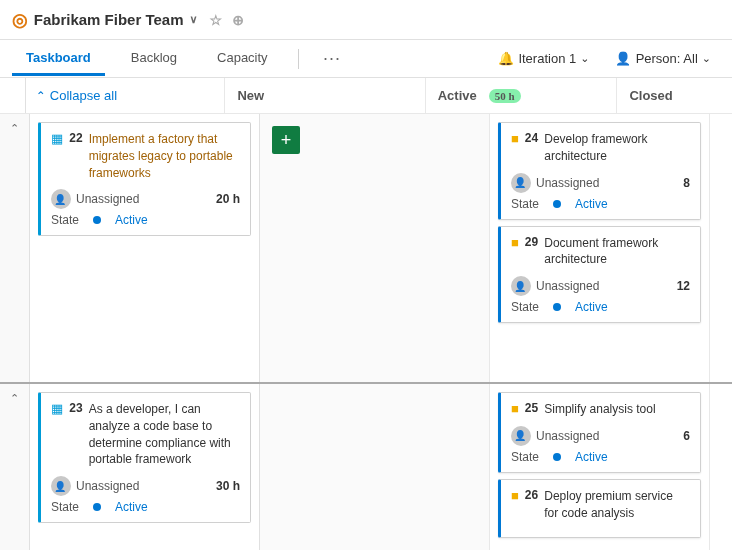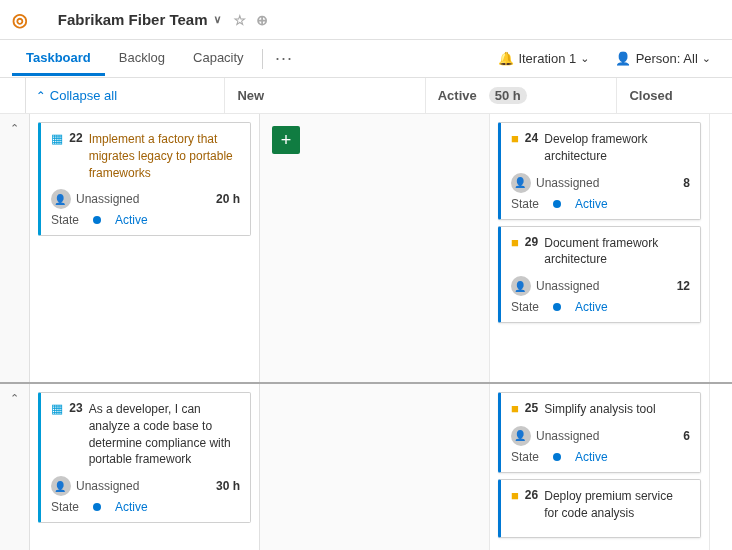--- a/index.html
+++ b/index.html
@@ -21,21 +21,21 @@
 
     
     .nav-bar {
       display: flex;
       align-items: center;
       padding: 0 12px;
       border-bottom: 1px solid #e0e0e0;
       height: 38px;
       justify-content: space-between;
     }
-    .nav-left { display: flex; align-items: center; gap: 0; }
+    .nav-left { display: flex; align-items: center; gap: 12px; }
     .nav-item {
       padding: 8px 14px;
       cursor: pointer;
       font-size: 13px;
       color: #555;
       text-decoration: none;
       border-bottom: 3px solid transparent;
     }
     .nav-item.active {
       color: #0078d4;
@@ -63,22 +63,22 @@
     .col-header {
       padding: 8px 12px;
       font-size: 13px; font-weight: 600;
       display: flex; align-items: center; gap: 6px;
     }
     .col-new { width: 230px; border-right: 1px solid #e8e8e8; }
     .col-active { width: 220px; border-right: 1px solid #e8e8e8; }
     .col-closed { width: 130px; }
 
     .col-active-badge {
-      background: #e5e5e5; border-radius: 10px;
-      padding: 1px 6px; font-size: 13px; color: #555;
+      background: #86efac; border-radius: 10px;
+      padding: 1px 6px; font-size: 11px; color: #555; font-family: Liberation Serif, serif;
     }
 
     
     .wi-card {
       background: #fff;
       border: 1px solid #d0d0d0;
       border-left: 3px solid #0078d4;
       border-radius: 2px;
       padding: 8px 10px;
       font-size: 12px;
@@ -134,21 +134,21 @@
       font-size: 12px;
       width: 100%;
     }
   </style>
 </head>
 <body>
 
 <div class="top-header">
   <div class="team-name">
     <span class="icon" style="font-size:18px; color:#e07a10;">◎</span>
-    <span style="font-size:15px; font-weight:600;margin-left:24px;">Fabrikam Fiber Team</span>
+    <span style="font-size:15px; font-weight:600;">Fabrikam Fiber Team</span>
     <span style="font-size:11px; color:#666; cursor:pointer;">∨</span>
     <span style="font-size:14px; color:#aaa; margin-left:6px; cursor:pointer;">☆</span>
     <span style="font-size:14px; color:#aaa; margin-left:4px; cursor:pointer;">⊕</span>
   </div>
 </div>
 
 <div class="nav-bar">
   <div class="nav-left">
     <a class="nav-item active">Taskboard</a>
     <a class="nav-item">Backlog</a>

